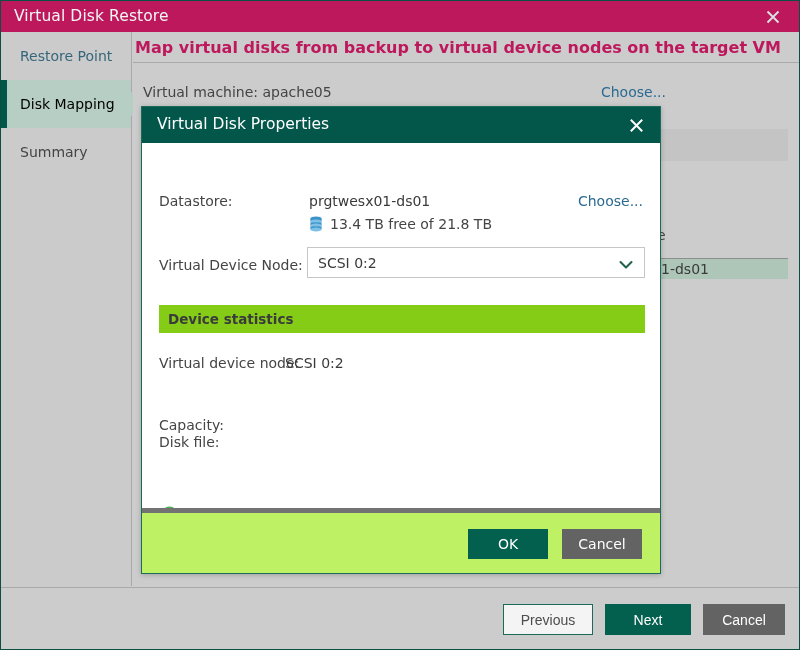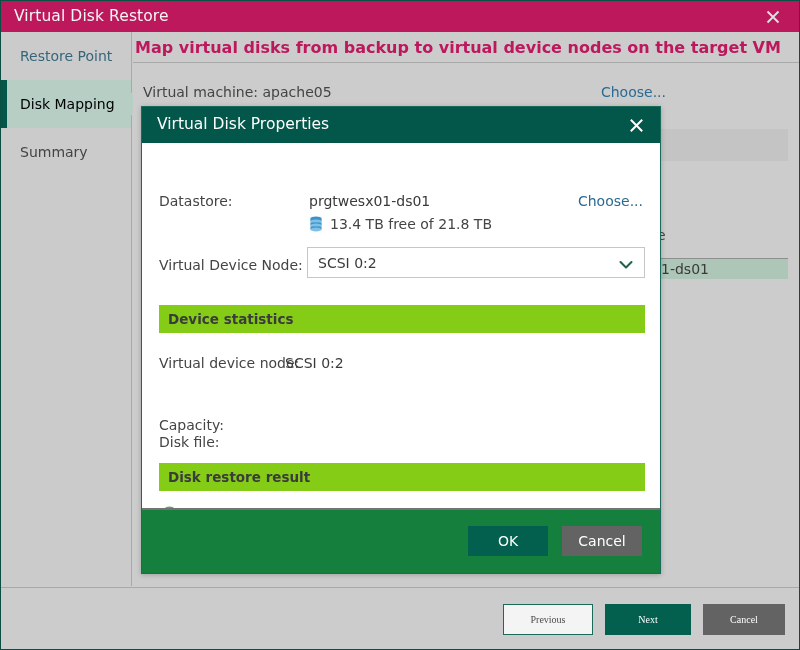--- a/index.html
+++ b/index.html
@@ -128,23 +128,23 @@
   #footer {
     position: absolute; left: 0; top: 586px;
     width: 798px; height: 62px;
     background: #cccccc;
     border-top: 1px solid #a9a9a9;
   }
   .btn {
     position: absolute; top: 16px;
     height: 31px;
     display: flex; align-items: center; justify-content: center;
-    font-size: 10px; cursor: pointer;
+    font-size: 14px; cursor: pointer;
     border: none;
-    font-family: Liberation Serif, serif;
+    font-family: Liberation Sans, sans-serif;
   }
   .btn-outline {
     background: #f4f4f4; color: #4c4c4c;
     border: 1px solid #1c6b58;
   }
   .btn-green { background: #03604f; color: #ffffff; }
   .btn-gray  { background: #636363; color: #ffffff; }
 
   #btn-previous { left: 502px; width: 90px; }
   #btn-next     { left: 604px; width: 86px; }
@@ -214,22 +214,22 @@
   #stat-cap    { top: 274px; }
 
   #result-row {
     position: absolute; left: 19px; top: 363px;
     display: flex; align-items: center; gap: 11px;
     font-size: 14px; color: #444444;
   }
   #result-icon { width: 17px; height: 17px; display: block; }
 
   #dialog-footer {
-    position: relative; height: 65px; background: #15803d;
-    border-top: 2px solid #737373;
+    position: relative; height: 65px; background: #bef264;
+    border-top: 5px solid #737373;
   }
   .dbtn {
     position: absolute; top: 16px; height: 30px;
     display: flex; align-items: center; justify-content: center;
     font-size: 14px; border: none; cursor: pointer;
     font-family: inherit;
   }
   #dbtn-ok     { left: 326px; width: 80px; background: #03604f; color: #ffffff; }
   #dbtn-cancel { left: 420px; width: 80px; background: #636363; color: #ffffff; }
 </style>
@@ -321,21 +321,20 @@
         </span>
       </div>
 
       <div class="section-band" id="band-device">Device statistics</div>
 
       <div class="stat-row" id="stat-node-label">Virtual device node:</div>
       <div class="stat-row" id="stat-node-value">SCSI 0:2</div>
       <div class="stat-row" id="stat-file">Disk file:</div>
       <div class="stat-row" id="stat-cap">Capacity:</div>
 
-      <div class="section-band" id="band-result">Disk restore result</div>
 
       <div id="result-row">
         <span>
           <svg id="result-icon" viewBox="0 0 17 17" aria-hidden="true">
             <circle cx="8.5" cy="8.5" r="8" fill="#4caf50"></circle>
             <path d="M4.6 8.8 L7.2 11.4 L12.2 5.6" stroke="#ffffff" stroke-width="2" fill="none" stroke-linecap="round" stroke-linejoin="round"></path>
           </svg>
         </span>
         <span>Virtual disk will be added to VM.</span>
       </div>

